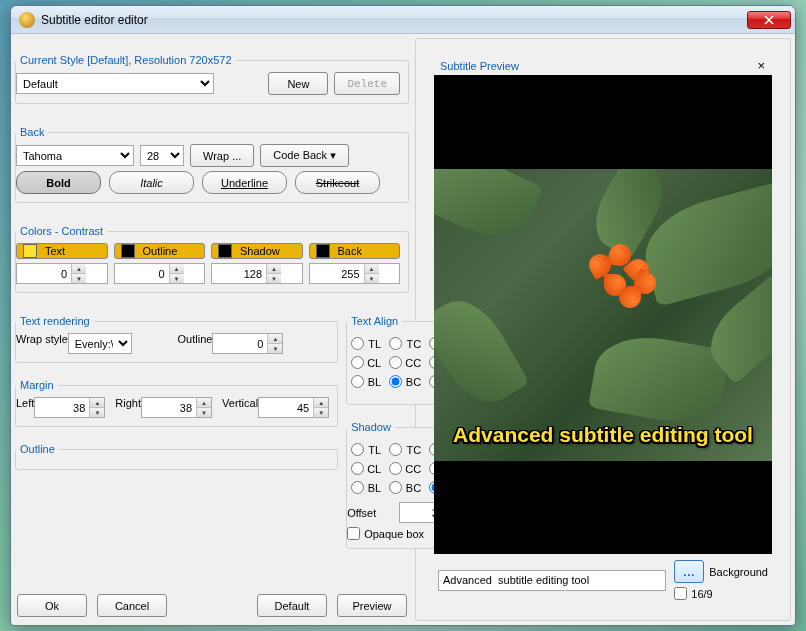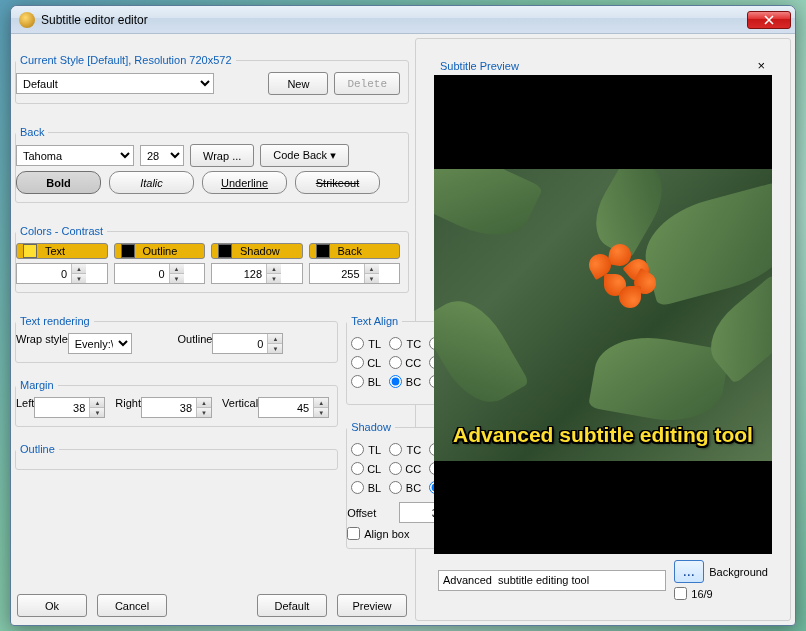--- a/index.html
+++ b/index.html
@@ -543,21 +543,21 @@
                 <input style="width: 42px;" value="3">
                 <div class="arrows">
                     <div class="arr">▲</div>
                     <div class="arr">▼</div>
                   </div>
               </div>
             </div>
             <div class="row">
               <label class="chk">
                 <input type="checkbox" style="">
-                <span>Align box</span>
+                <span>Opaque box</span>
               </label>
             </div>
           </fieldset>
         </div>
       </div>
 
       <div class="bottom-btns">
         <button class="btn" style="min-width:70px">Ok</button>
         <button class="btn" style="min-width:70px">Cancel</button>
         <div class="spacer"></div>

